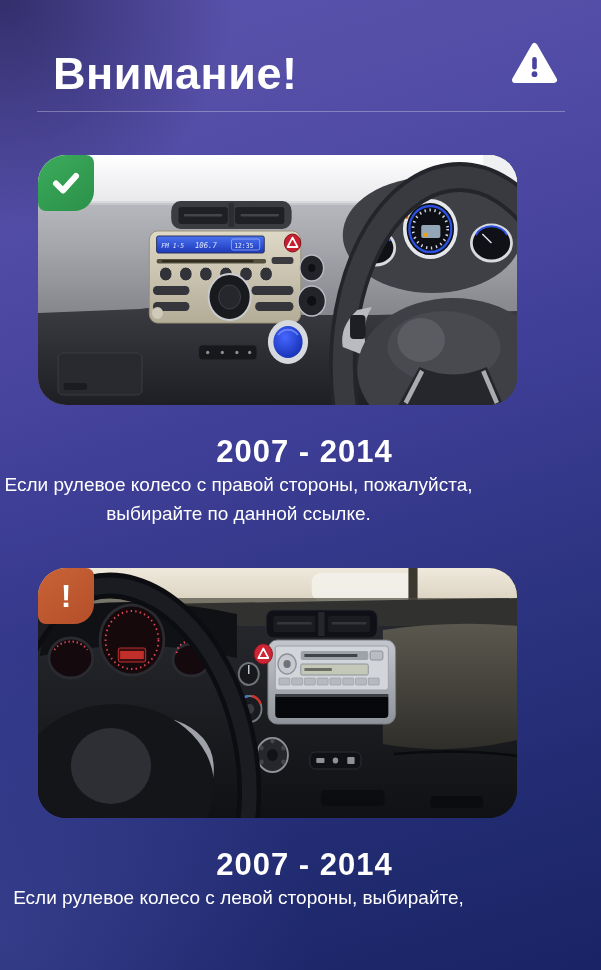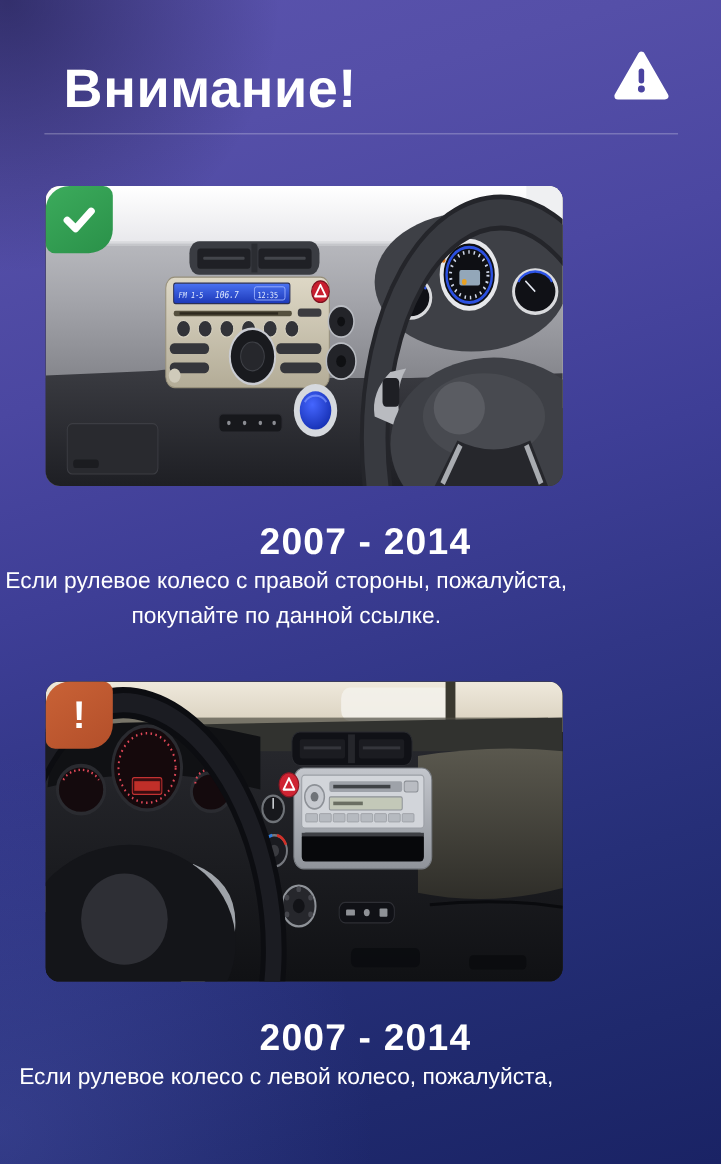--- a/index.html
+++ b/index.html
@@ -13,21 +13,21 @@
     background:radial-gradient(circle at 1% 0%,rgba(12,12,44,.5),rgba(12,12,44,0) 20%),
                radial-gradient(circle at 0% 97%,rgba(115,120,220,.22),rgba(115,120,220,0) 28%);
   }
   .title{
     position:absolute;left:38px;top:34px;font-size:45px;font-weight:bold;
     letter-spacing:.5px;margin:15px;line-height:1.1;
   }
   .warn-icon{position:absolute;left:511px;top:42px;width:47px;height:43px;}
   .divider{position:absolute;left:37px;top:111px;width:528px;height:1px;background:rgba(255,255,255,.3);}
   .card{
-    position:absolute;left:38px;width:431px;height:250px;border-radius:12px;
+    position:absolute;left:38px;width:479px;height:250px;border-radius:28px;
     overflow:hidden;background:#222;
   }
   .card.rhd{top:155px;} .card.lhd{top:568px;}
   .photo{position:absolute;inset:0;width:100%;height:100%;display:block;}
   .badge{
     position:absolute;left:0;top:0;width:56px;height:56px;z-index:3;
     border-radius:20px 8px 20px 8px;display:flex;align-items:center;justify-content:center;
   }
   .badge.green{background:linear-gradient(145deg,#3cab5c,#2a9149);}
   .badge.orange{background:linear-gradient(145deg,#c96236,#b34f2a);}
@@ -195,21 +195,21 @@
 
     <div class="badge green">
       <svg width="34" height="34" viewBox="0 0 34 34">
         <path d="M7 17.5 L14 24.5 L27 10" fill="none" stroke="#ffffff" stroke-width="6" stroke-linecap="round" stroke-linejoin="round"></path>
       </svg>
     </div>
   </div>
 
   <h2 class="years y1">2007 - 2014</h2>
   <p class="note n1"><span>Если рулевое колесо с правой стороны, пожалуйста,</span><br>
-  <span>покупайте по данной ссылке.</span></p>
+  <span>выбирайте по данной ссылке.</span></p>
 
   <div class="card lhd">
     <svg class="photo" viewBox="0 0 525 250" preserveAspectRatio="none">
       <defs>
         <linearGradient id="sky2" x1="0" y1="0" x2="0" y2="1">
           <stop offset="0" stop-color="#efe9dc"></stop>
             <stop offset="1" stop-color="#d6cdba"></stop>
         </linearGradient>
         <linearGradient id="dark2" x1="0" y1="0" x2="0" y2="1">
           <stop offset="0" stop-color="#26272c"></stop>
@@ -323,16 +323,16 @@
       <rect x="310" y="222" width="70" height="16" rx="5" fill="#0b0c0f" opacity=".85"></rect>
       <rect x="430" y="228" width="58" height="12" rx="4" fill="#0b0c0f"></rect>
     </svg>
 
     <div class="badge orange">
       <span class="glyph">!</span>
     </div>
   </div>
 
   <h2 class="years y2">2007 - 2014</h2>
-  <p class="note n2"><span>Если рулевое колесо с левой колесо, пожалуйста,</span><br>
+  <p class="note n2"><span>Если рулевое колесо с левой стороны, выбирайте,</span><br>
   </p>
 
 </div>
 
 </body></html>

